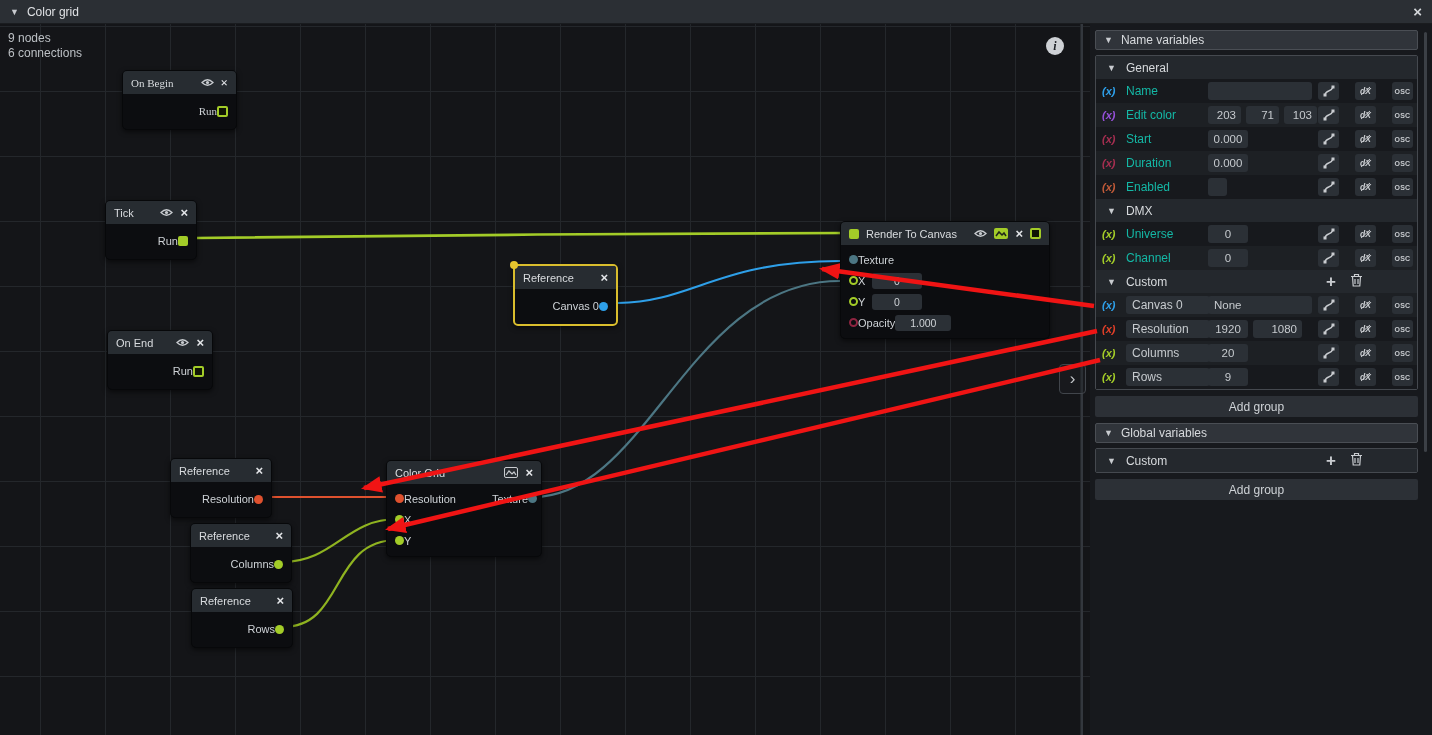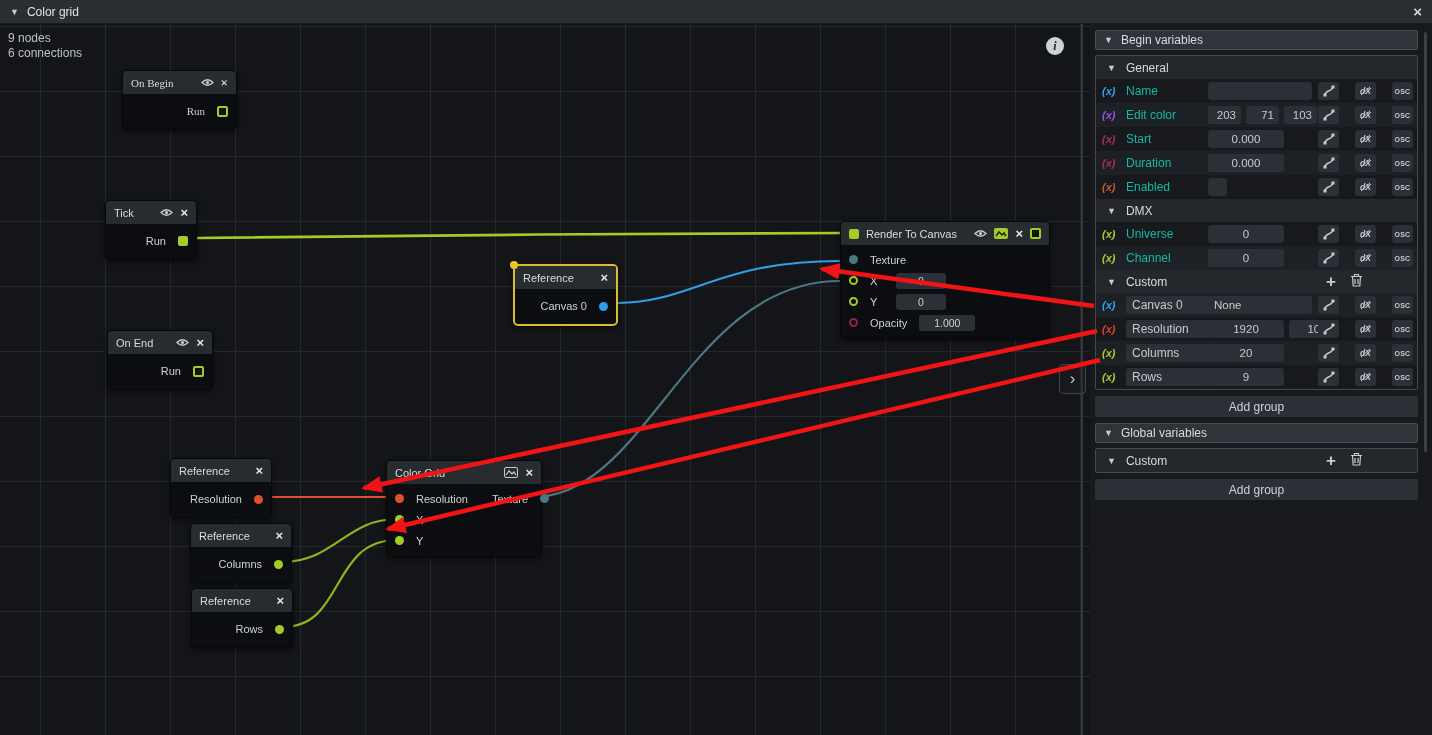--- a/index.html
+++ b/index.html
@@ -26,21 +26,21 @@
 
   
   .node { position:absolute; background:#0c0d10; border:1px solid #07080a; border-radius:5px; box-shadow:0 2px 5px rgba(0,0,0,.55); font-size:11px; color:#ced2d6; }
   .node.selected { border:2px solid #d9bd2d; }
   .sel-dot { position:absolute; left:-5px; top:-5px; width:8px; height:8px; border-radius:50%; background:#e6c52e; }
   .nhead { height:23px; background:#272c31; border-radius:4px 4px 0 0; display:flex; align-items:center; gap:7px; padding:0 8px; color:#d9dcdf; }
   .node.selected .nhead { border-radius:2px 2px 0 0; }
   .nhead .ttl { flex:1; white-space:nowrap; }
   .nhead .x { font-size:13px; font-weight:bold; color:#e4e6e9; line-height:1; }
   .nbody { padding:4px 0 5px 0; }
-  .nrow { height:21px; display:flex; align-items:center; padding:0 8px; gap:12px; }
+  .nrow { height:21px; display:flex; align-items:center; padding:0 8px; gap:0; }
   .nrow.tall { height:26px; }
   .nrow.end { justify-content:flex-end; }
   .dot { width:9px; height:9px; border-radius:50%; flex:none; }
   .ring { width:9px; height:9px; border-radius:50%; flex:none; border:2px solid; background:transparent; }
   .c-blue { background:#2e9fe8; } .c-teal { background:#4c7683; } .c-green { background:#a3cc28; } .c-orange { background:#df512e; }
   .r-green { border-color:#a3cc28; } .r-crimson { border-color:#8e2440; }
   .sq { width:10px; height:10px; border-radius:2px; background:#a3cc28; flex:none; }
   .sq-o { width:11px; height:11px; border-radius:2px; border:2px solid #a3cc28; background:#101504; flex:none; }
   .nfield { background:#2b3036; border-radius:3px; height:16px; line-height:16px; text-align:center; color:#ced2d6; font-size:10.5px; flex:none; }
   .w50 { width:50px; } .w56 { width:56px; }
@@ -58,21 +58,21 @@
   .plus { font-size:17px; color:#c9ccd0; line-height:1; font-weight:bold; }
   .prow { height:24px; display:flex; align-items:center; padding:0 6px 0 6px; position:relative; }
   .prow:nth-child(odd) { background:#1d2024; }
   .prow:nth-child(even) { background:#17191d; }
   .vx { width:24px; font-style:italic; font-weight:bold; font-size:11px; flex:none; }
   .vx.blue{color:#2e9fe8}.vx.purple{color:#9550d8}.vx.crimson{color:#a52e50}.vx.orangey{color:#c05a38}.vx.ygreen{color:#a3cc28}.vx.redorange{color:#e03f28}
   .plabel { color:#14b8a6; }
   .namebox { background:#2b3036; border-radius:3px; height:18px; line-height:18px; padding:0 6px; width:84px; color:#c6cace; flex:none; }
   .fields { position:absolute; left:112px; top:3px; display:flex; gap:5px; }
   .pfield { background:#2b3036; border-radius:3px; height:18px; line-height:18px; text-align:center; color:#c6cace; font-size:11.5px; }
-  .pf104{width:104px}.pf56{width:76px}.pf32{width:33px; text-align:right; padding-right:5px}.pf50{width:49px; text-align:right; padding-right:5px}
+  .pf104{width:104px}.pf56{width:40px}.pf32{width:33px; text-align:right; padding-right:5px}.pf50{width:49px; text-align:right; padding-right:5px}
   .pfleft{text-align:left; padding-left:6px}
   .checkbox { width:19px; height:18px; background:#2b3036; border-radius:3px; }
   .ricons { position:absolute; right:4px; top:3px; display:flex; gap:16px; }
   .ibtn { width:21px; height:18px; background:#2b3036; border-radius:3px; display:flex; align-items:center; justify-content:center; position:relative; }
   .osc { font-size:7px; font-weight:bold; color:#c9ccd0; letter-spacing:.2px; }
   .dx { font-size:8.5px; font-weight:bold; font-style:italic; color:#c9ccd0; }
   .dx-slash { position:absolute; left:4px; top:3px; width:13px; height:12px; pointer-events:none; }
   .addgroup { height:21px; background:#2c3036; border-radius:2px; display:flex; align-items:center; justify-content:center; color:#cfd3d7; margin:0 0 6px 0; }
 
   svg.annot { position:absolute; left:0; top:0; width:1432px; height:735px; pointer-events:none; z-index:50; }
@@ -290,21 +290,21 @@
     </div>
 
     <div class="collapse-btn">›</div>
   </div>
 
   <div class="panel">
     <div class="pscroll"></div>
 
     <div class="phead">
       <span class="tri">▼</span>
-      <span>Begin variables</span>
+      <span>Name variables</span>
     </div>
 
     <div class="pbox">
 
       <div class="psub">
         <span class="tri">▼</span>
         <span>General</span>
       </div>
 
       <div class="prow">

